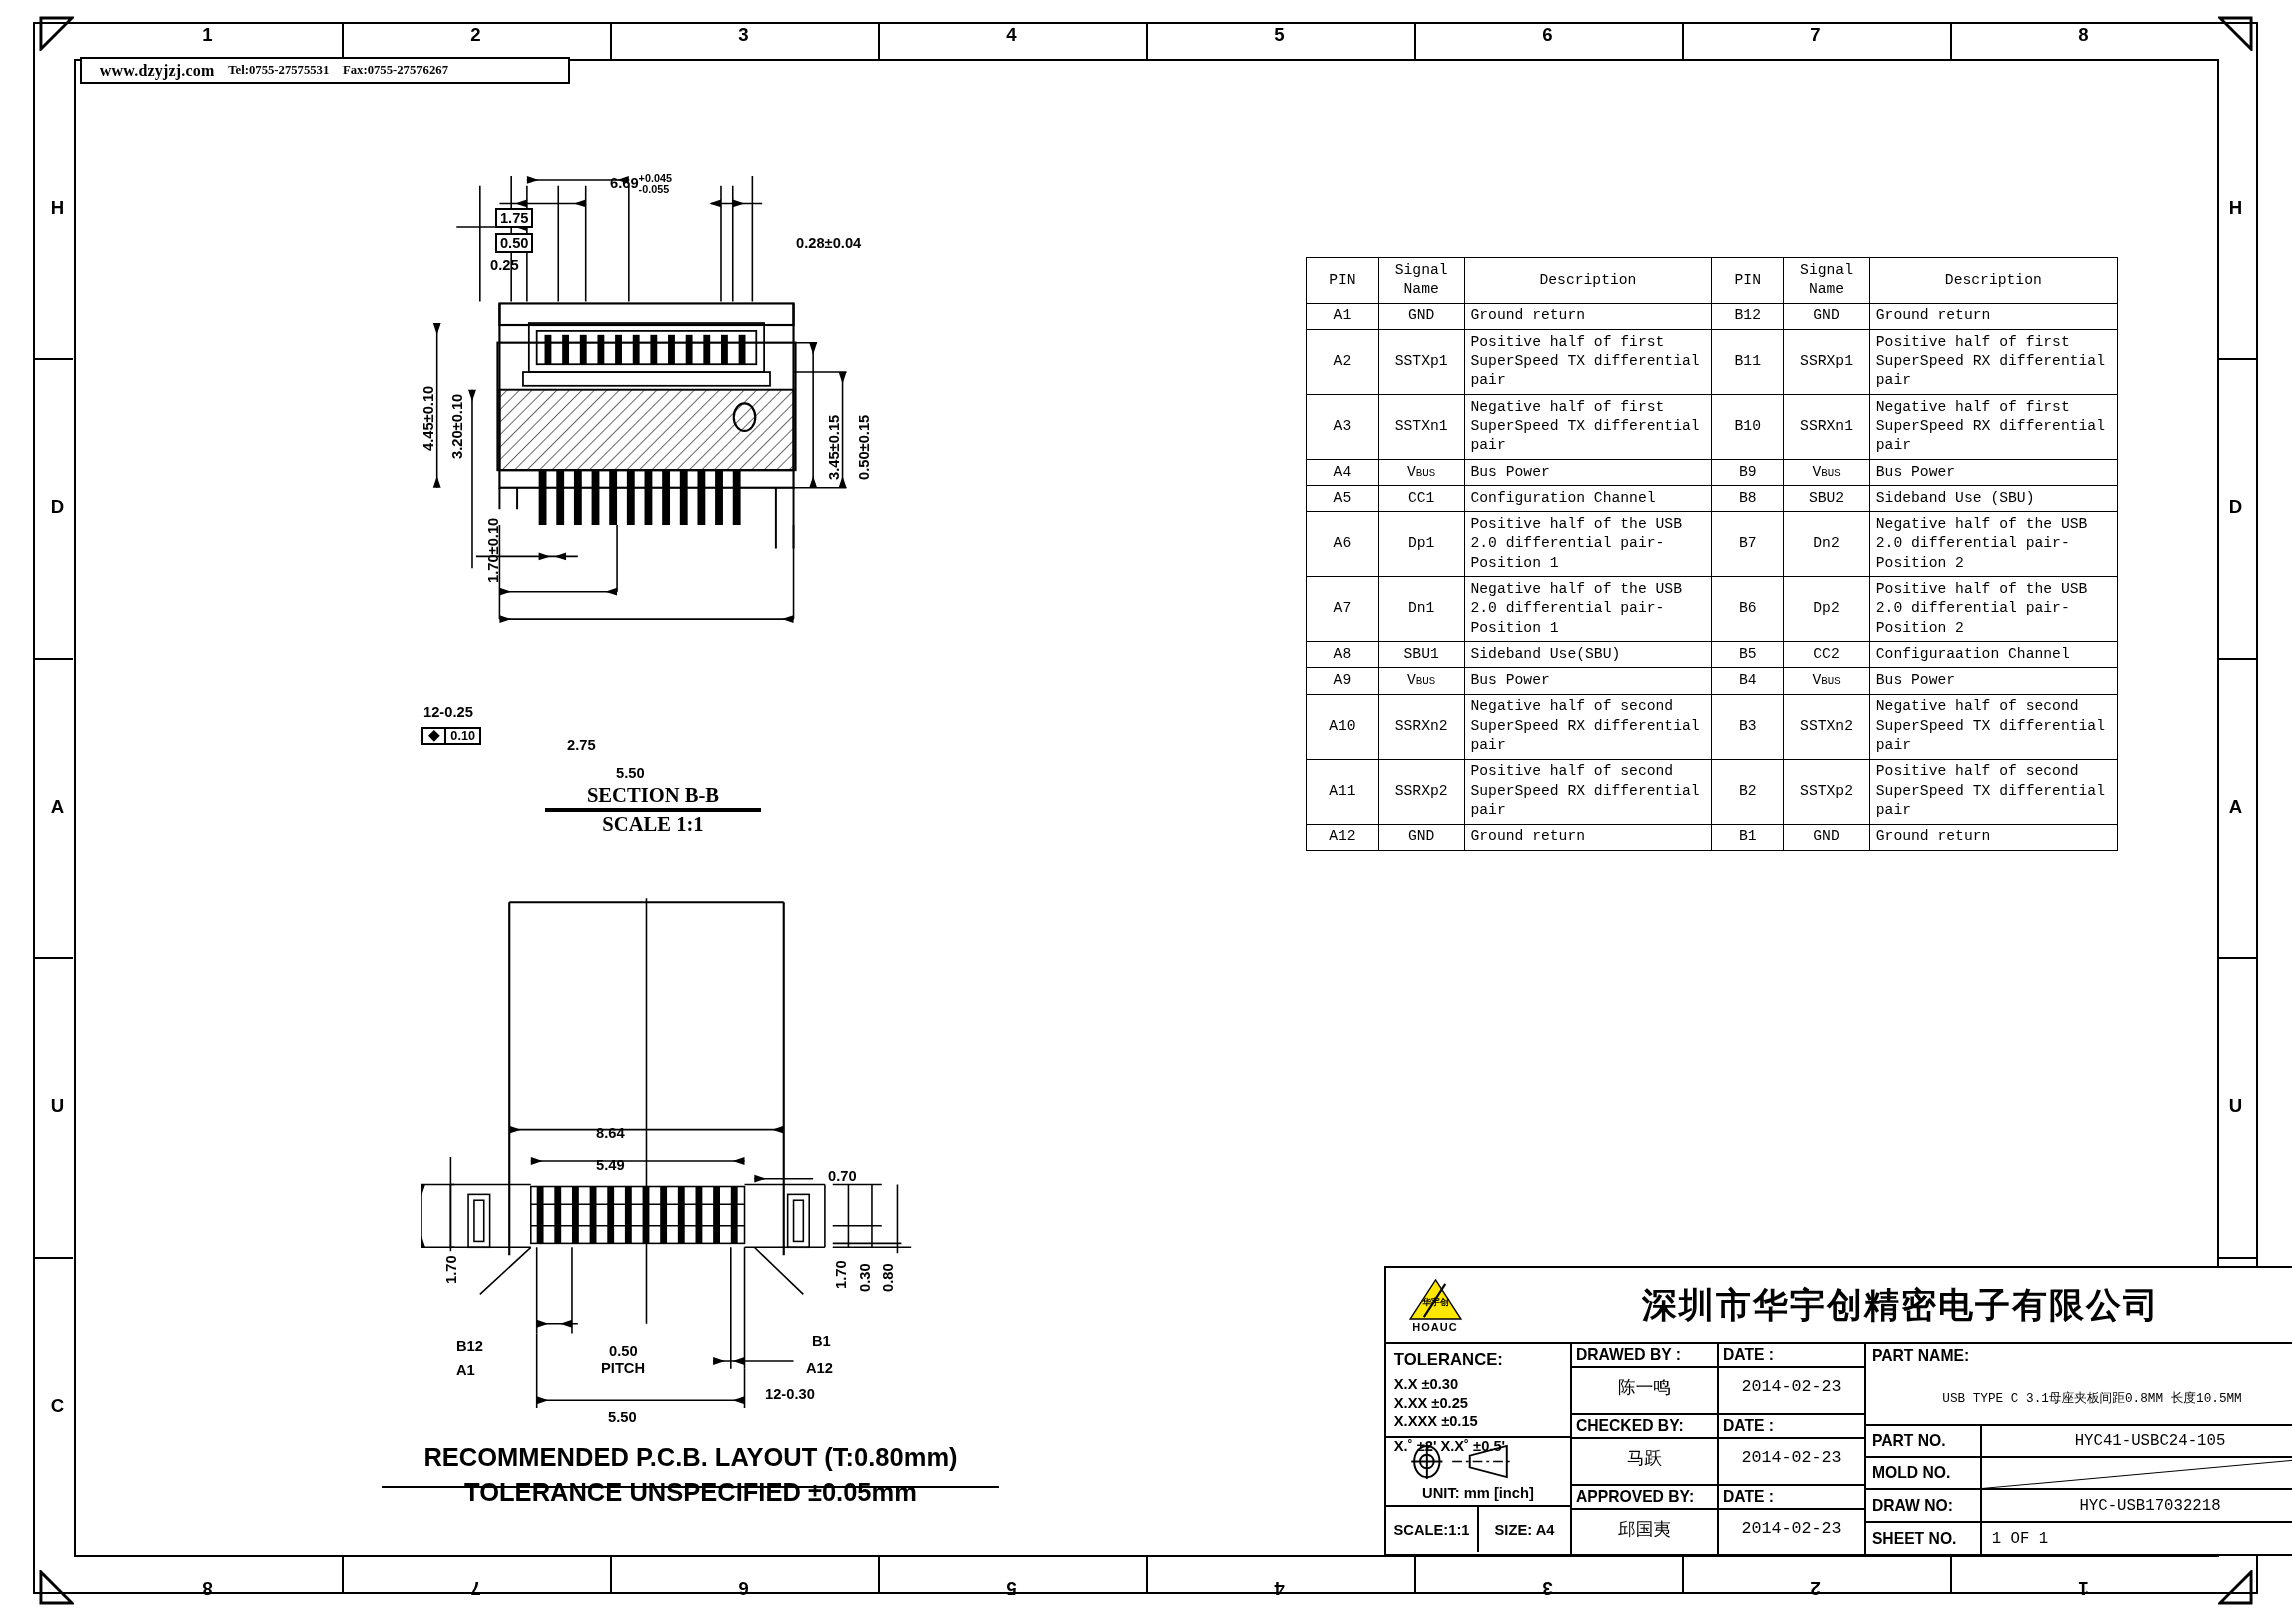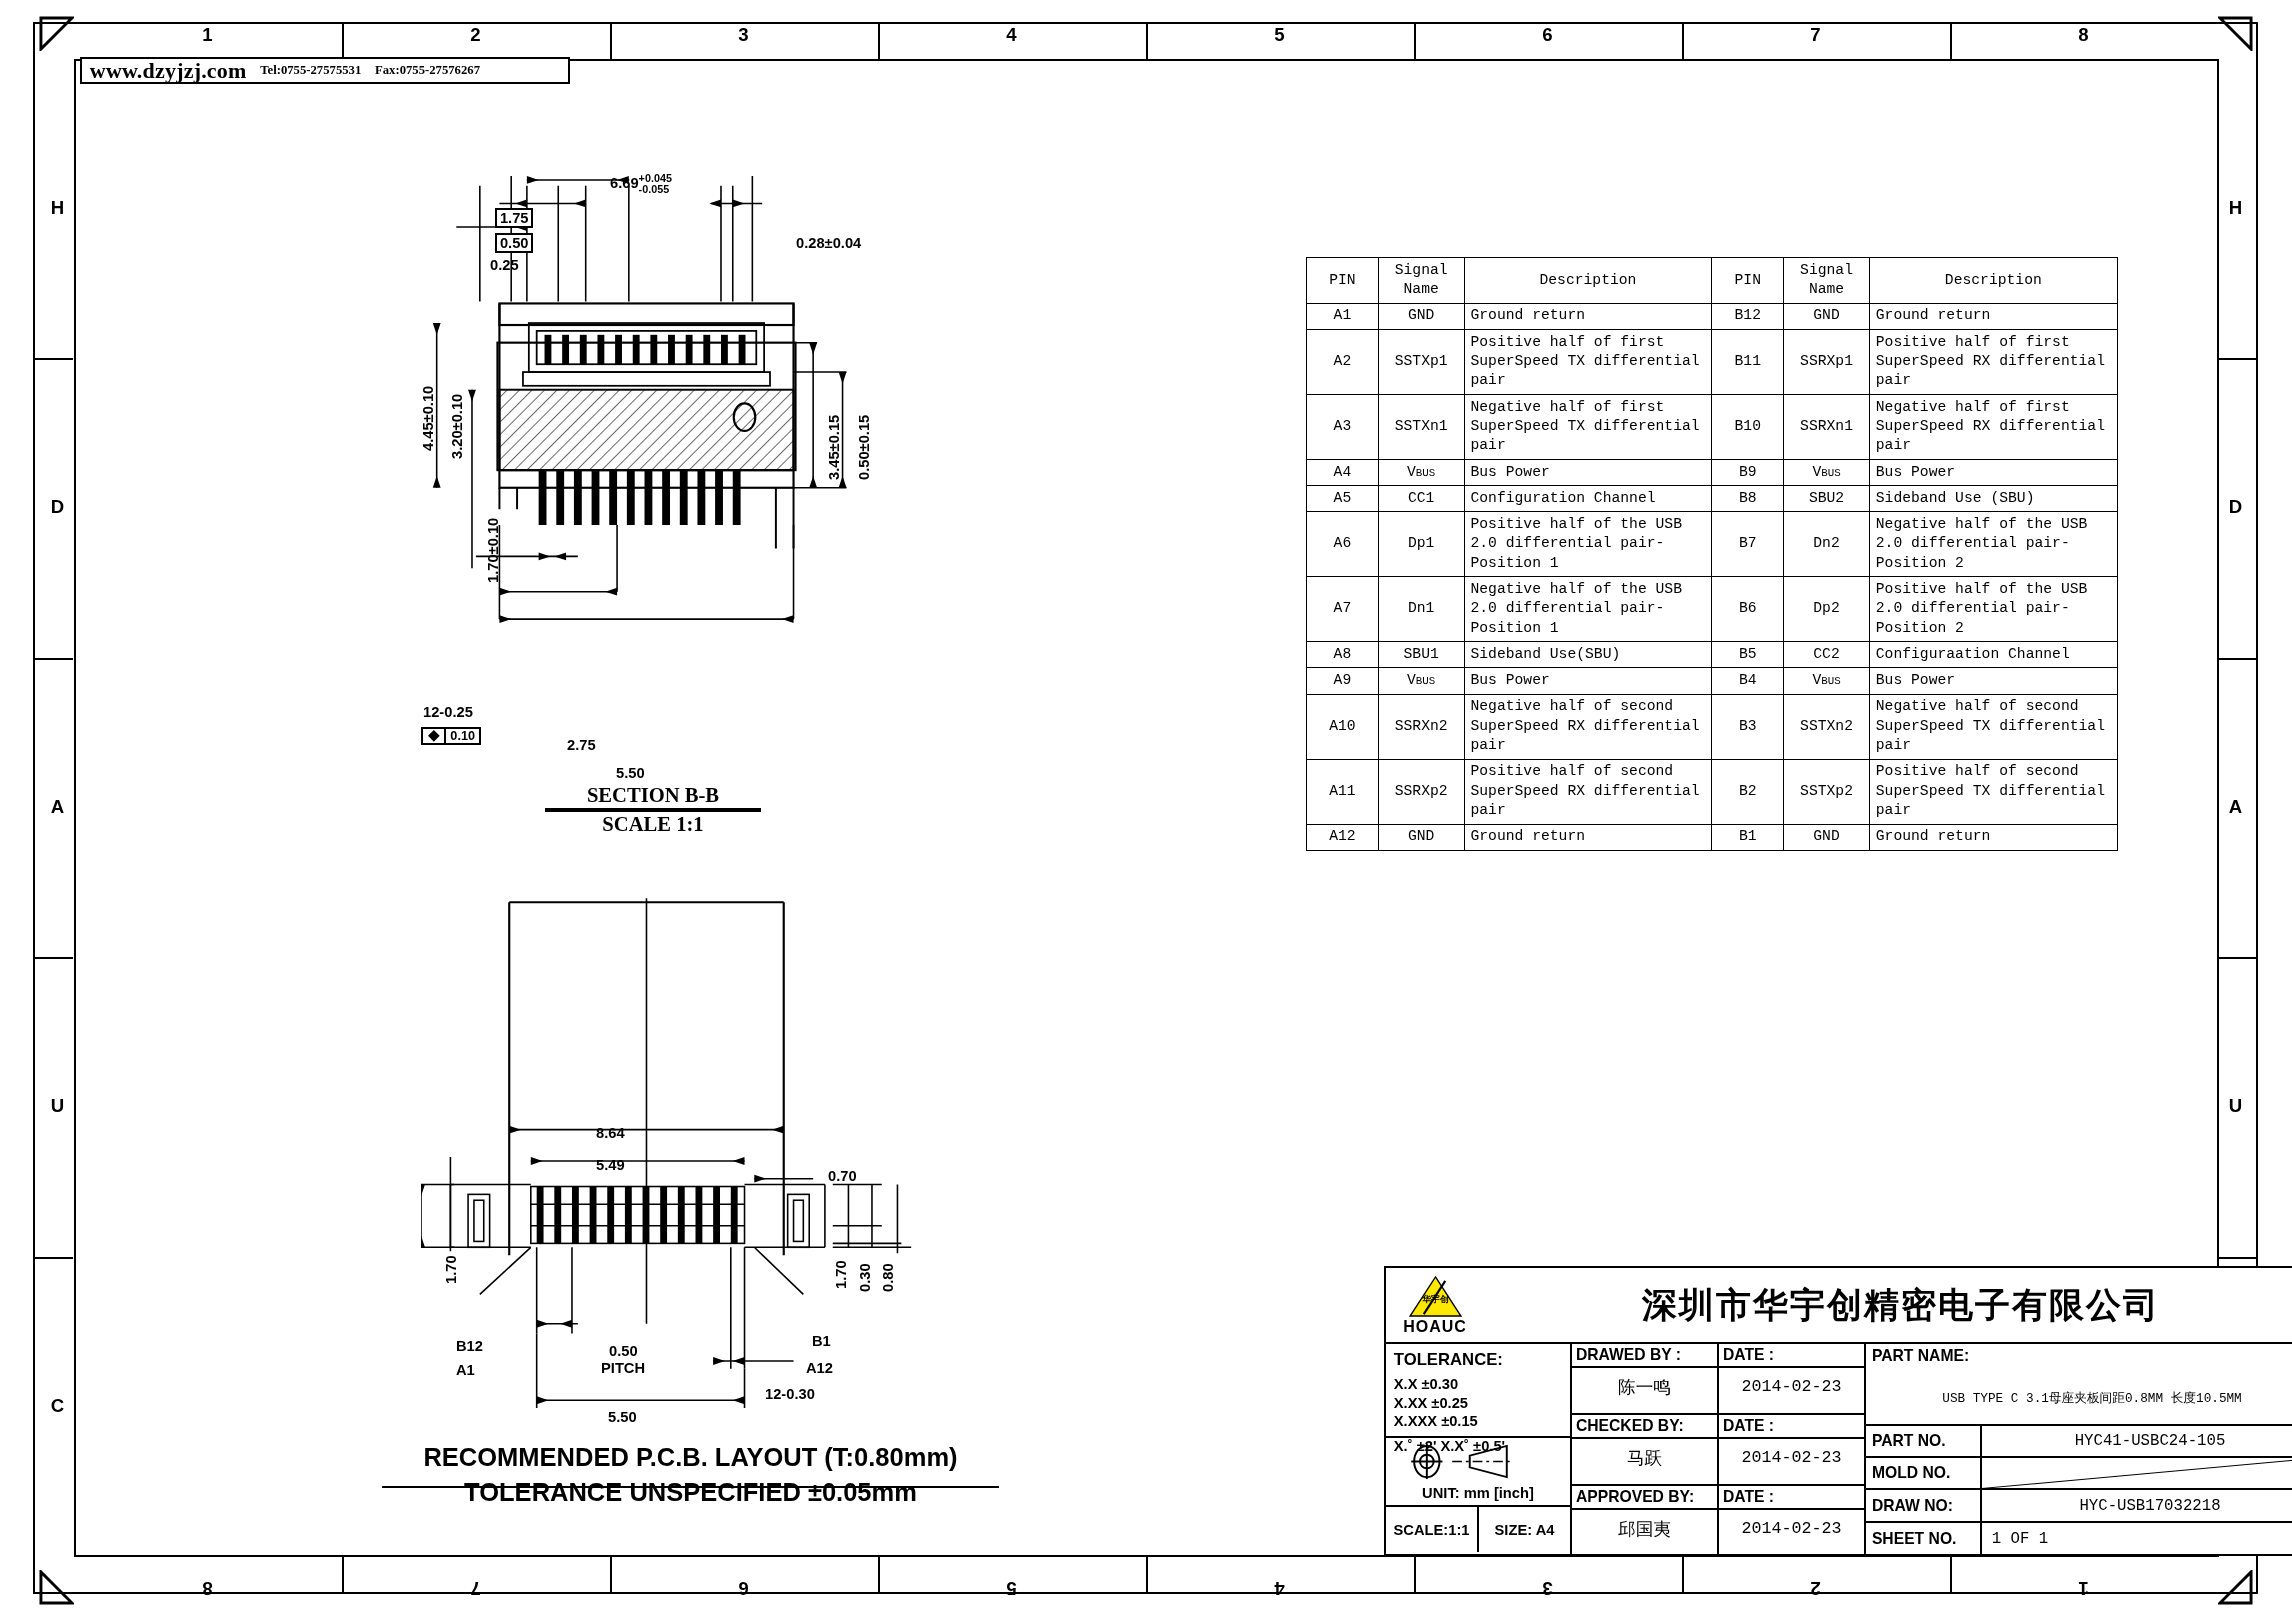--- a/index.html
+++ b/index.html
@@ -25,21 +25,21 @@
   .zone-right{right:43px;width:29px;}
   .rot180{transform:rotate(180deg);}
 
   .tickv{position:absolute;width:2px;background:#000;}
   .tickh{position:absolute;height:2px;background:#000;}
 
   
   .web-bar{position:absolute;left:80px;top:57px;width:490px;height:27.4px;
            border:2.9px solid #000;box-sizing:border-box;background:#fff;
            display:flex;align-items:center;padding-left:7.8px;gap:13.7px;}
-  .web-url{font-family:"Liberation Serif",serif;font-weight:bold;font-size:22px;letter-spacing:0.2px;}
+  .web-url{font-family:"Liberation Serif",serif;font-weight:bold;font-size:16px;letter-spacing:0.2px;margin-left:10px;}
   .web-tel{font-family:"Liberation Serif",serif;font-weight:bold;font-size:12.7px;}
 
   
   .pin-table{position:absolute;left:1306px;top:257px;border-collapse:collapse;
              font-family:"Liberation Mono",monospace;background:#fff;}
   .pin-table td,.pin-table th{border:1.6px solid #000;padding:2.9px 5.9px;
              font-size:14.7px;line-height:1.32;vertical-align:middle;font-weight:normal;}
   .col-pin{width:59px;text-align:center;}
   .col-sig{width:73px;text-align:center;}
   .col-desc{width:235px;text-align:left;}
@@ -59,21 +59,21 @@
            text-align:center;white-space:nowrap;}
 
   
   .tb{position:absolute;left:1384px;top:1266px;width:936px;height:290px;
       border:2.9px solid #000;box-sizing:border-box;background:#fff;}
   .tb-top{height:76px;border-bottom:2.9px solid #000;display:flex;align-items:center;box-sizing:border-box;}
   .tb-logo{width:98px;height:100%;display:flex;flex-direction:column;
            align-items:center;justify-content:center;border-right:0;}
   .logo-tri{position:relative;width:55px;height:43px;}
   .logo-tri svg{display:block;}
-  .logo-txt{font-size:16px;font-weight:bold;letter-spacing:1px;margin-top:0;}
+  .logo-txt{font-size:11px;font-weight:bold;letter-spacing:1px;margin-top:0;}
   .cn-name{flex:1;text-align:center;font-family:"DejaVu Sans",sans-serif;
            font-size:35px;font-weight:bold;letter-spacing:2px;}
   .tb-body{display:flex;height:211px;box-sizing:border-box;}
   .tb-col{box-sizing:border-box;}
   .tb-tol{width:186px;border-right:2.9px solid #000;box-sizing:border-box;}
   .tol-txt{padding:5.9px 7.8px 2px 7.8px;border-bottom:2.5px solid #000;height:94px;box-sizing:border-box;}
   .tol-h{font-size:16.7px;font-weight:bold;margin-bottom:4.9px;}
   .tol-r{font-size:14.7px;font-weight:bold;line-height:1.28;}
   .tol-sym{height:69px;border-bottom:2.5px solid #000;box-sizing:border-box;
            display:flex;flex-direction:column;align-items:center;justify-content:center;}

